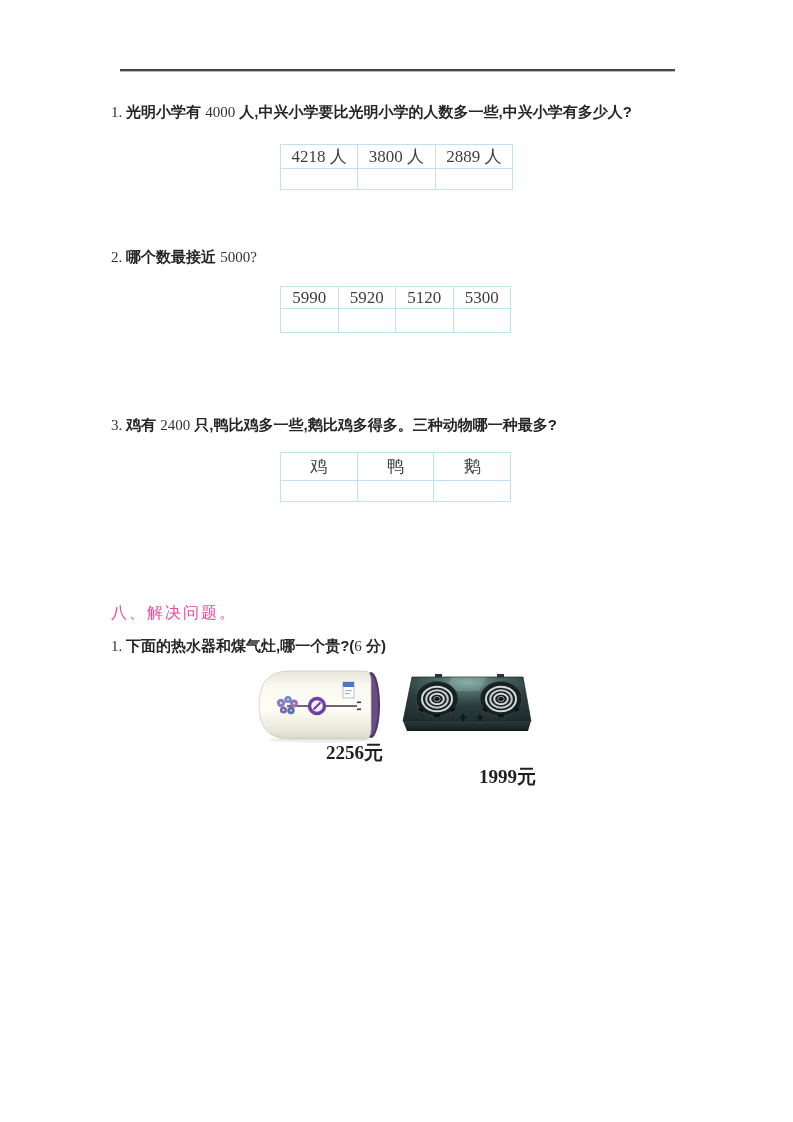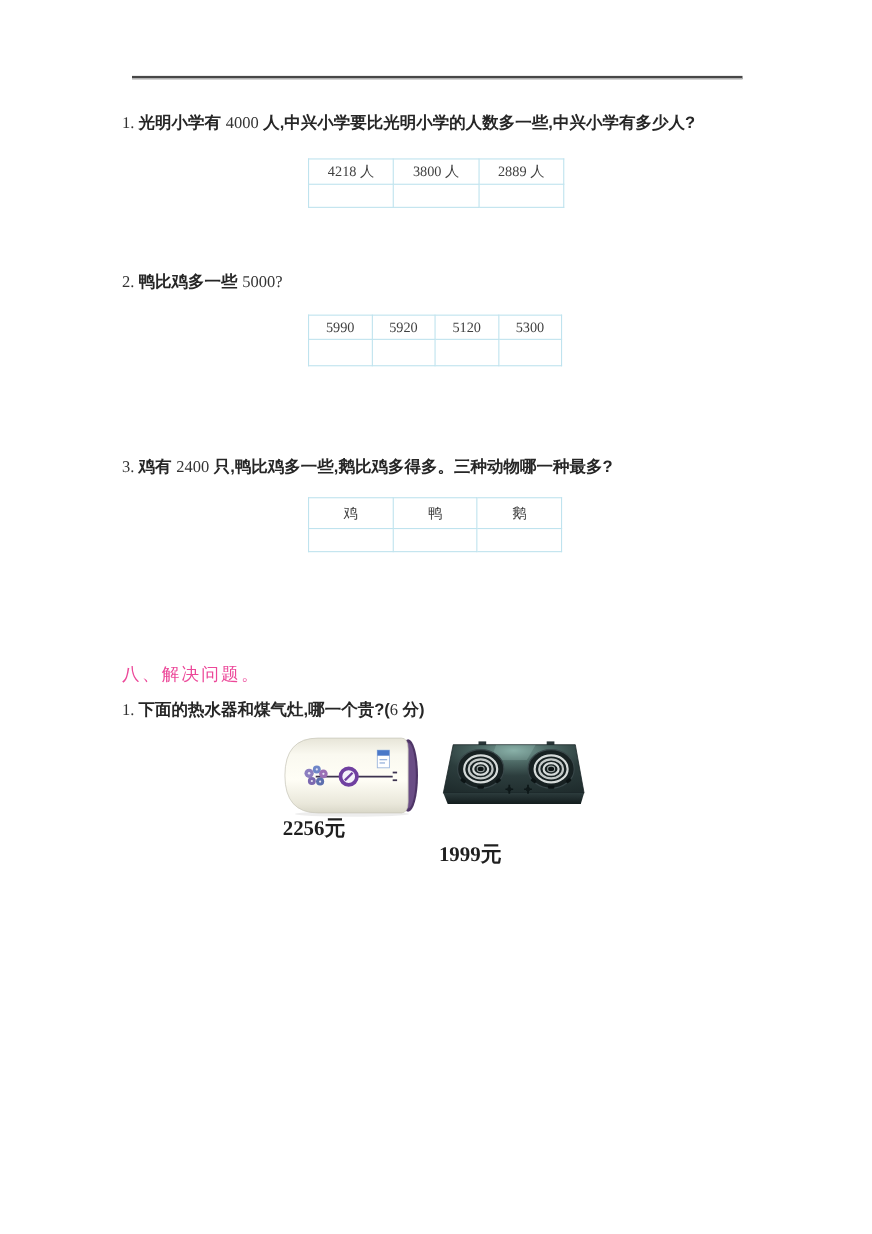--- a/index.html
+++ b/index.html
@@ -50,21 +50,21 @@
     font-size: 16px;
     letter-spacing: 2px;
     color: #ec4899;
     white-space: nowrap;
   }
   .anstable {
     position: absolute;
     border-collapse: collapse;
     table-layout: fixed;
     font-family: "Liberation Serif", serif;
-    font-size: 13px;
+    font-size: 17px;
     color: #3f3f3f;
   }
   .anstable td {
     border: 1px solid #bfe3ee;
     text-align: center;
     vertical-align: middle;
     padding: 0;
     overflow: hidden;
     white-space: nowrap;
   }
@@ -82,21 +82,21 @@
   }
   .heater-img { left: 257px; top: 669px; }
   .stove-img  { left: 399px; top: 672px; }
   .price {
     position: absolute;
     top: 740px;
     font-family: "Liberation Serif", serif;
     font-weight: 700;
     font-size: 19px;
     color: #1f1f1f;
-    text-align: left;
+    text-align: right;
     white-space: nowrap;
   }
   .price-heater { left: 257px; width: 126px; }
   .price-stove  { left: 399px; width: 137px; margin-top: 24px; }
   .q1 { top: 102px; }
   .q2 { top: 247px; }
   .q3 { top: 415px; }
   .p1 { top: 636px; }
   .p2 { top: 869px; }
   .p3 { top: 967px; font-family: "Liberation Serif", serif; font-size: 13px; }
@@ -121,21 +121,21 @@
       </tr>
       <tr class="r2">
         <td></td>
         <td></td>
         <td></td>
       </tr>
     </tbody>
   </table>
 
   <div class="qline q2">
-    <span class="num">2. </span><span class="cjk">鸭比鸡多一些 </span><span class="num">5000?</span>
+    <span class="num">2. </span><span class="cjk">哪个数最接近 </span><span class="num">5000?</span>
   </div>
 
   <table class="anstable t2">
     <tbody>
       <tr class="r1">
         <td>5990</td>
         <td>5920</td>
         <td>5120</td>
         <td>5300</td>
       </tr>

